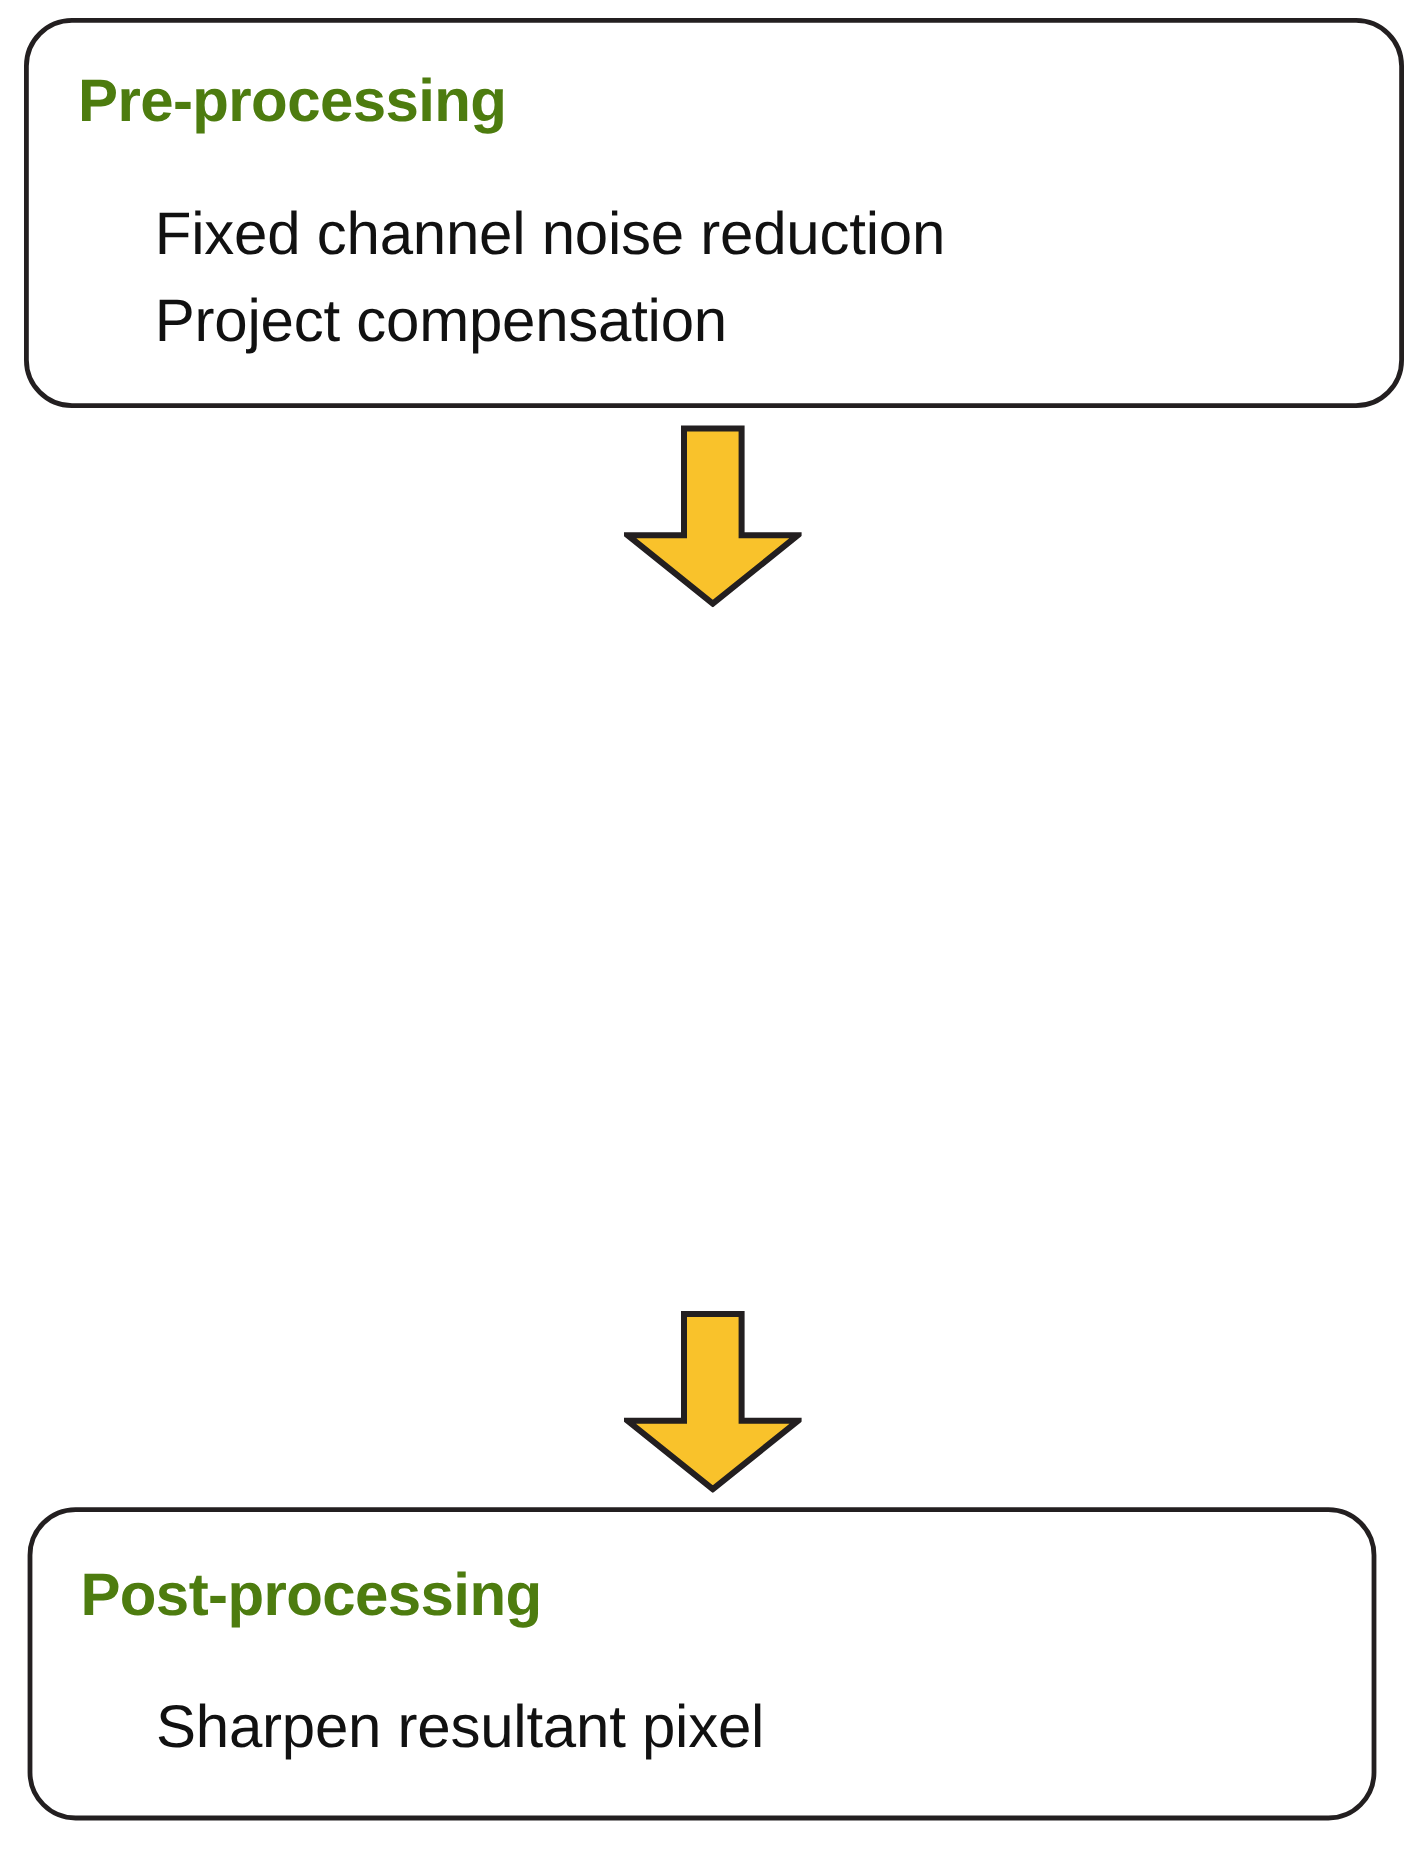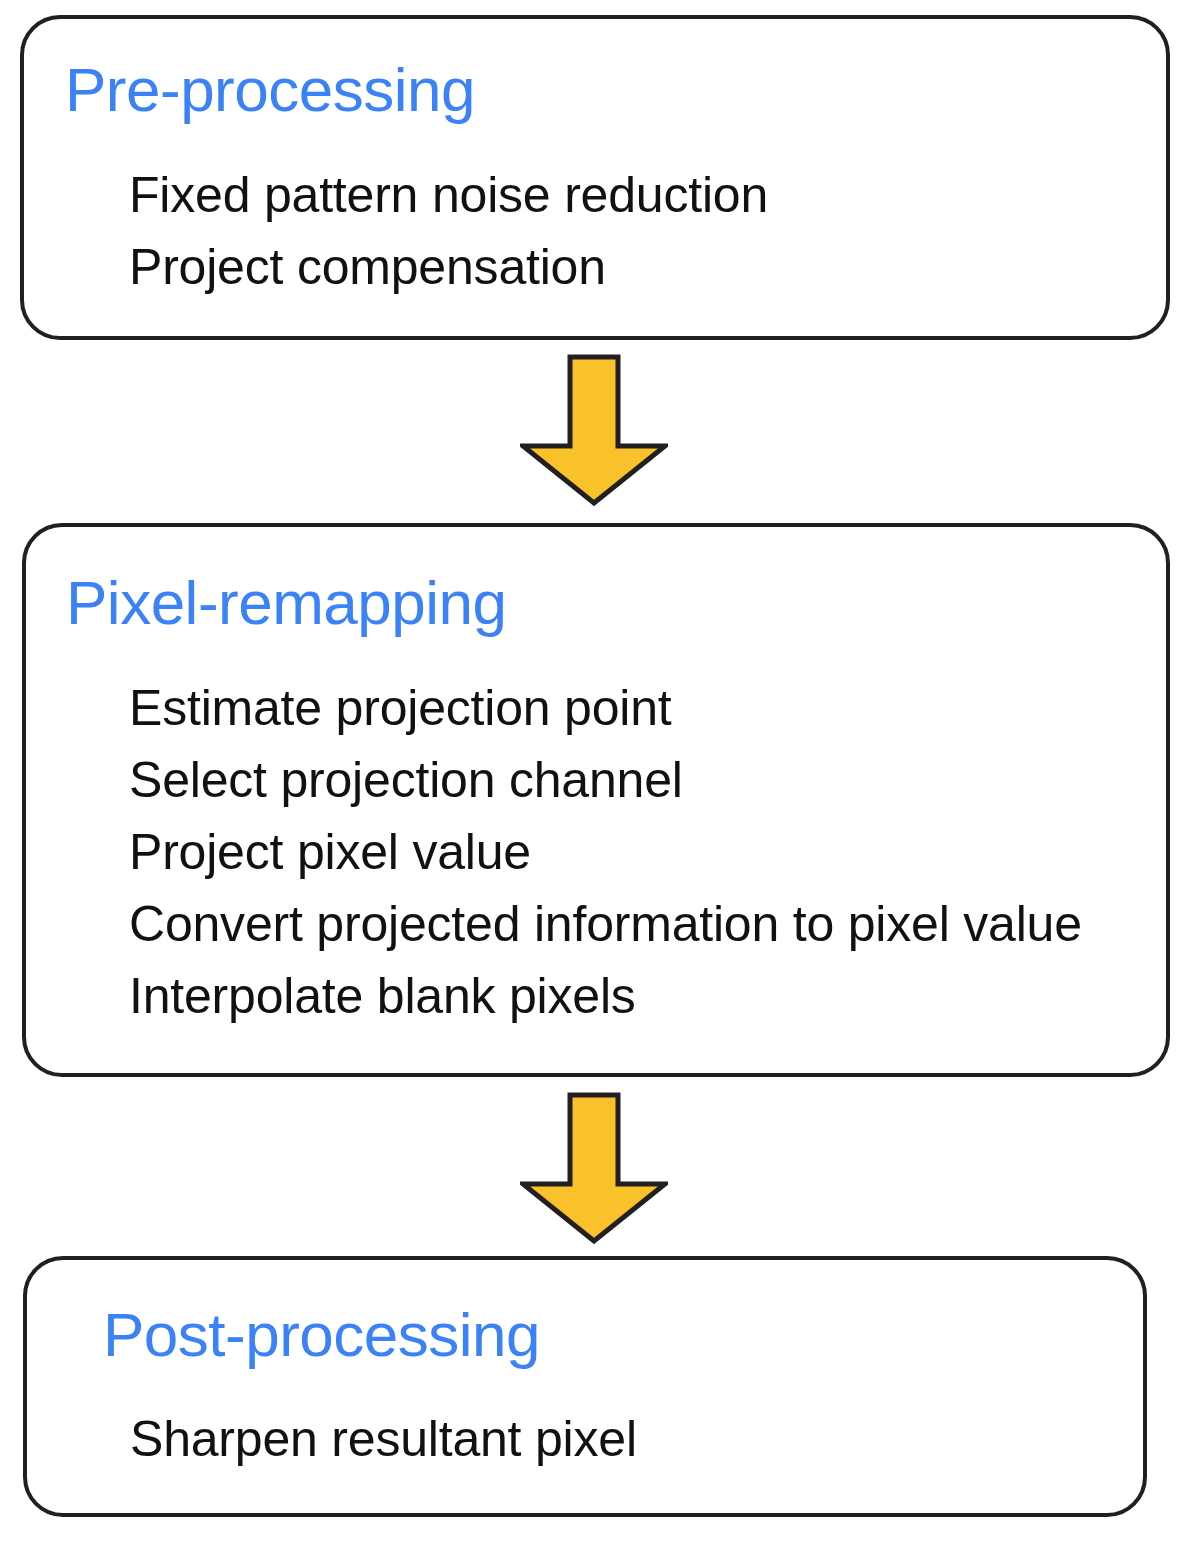--- a/index.html
+++ b/index.html
@@ -26,25 +26,25 @@
   .node {
     position: absolute;
     box-sizing: border-box;
     background: #ffffff;
     border: 4px solid #231f20;
     border-radius: 40px;
   }
 
   .node-title {
     position: absolute;
-    font-size: 62px;
+    font-size: 50px;
     line-height: 1;
-    font-weight: 400;
+    font-weight: 700;
     letter-spacing: -0.5px;
-    color: #3b82f6;
+    color: #4d7c0f;
     white-space: nowrap;
   }
 
   .node-items {
     position: absolute;
     margin: 0;
     padding: 0;
     list-style: none;
   }
 
@@ -62,21 +62,21 @@
   #node-pre .node-title { left: 41px; top: 40px; }
   #node-pre .node-items { left: 105px; top: 140px; }
 
   
   #node-pixel { left: 22px;  top: 523px;  width: 1148px; height: 554px; }
   #node-pixel .node-title { left: 40px; top: 45px; }
   #node-pixel .node-items { left: 103px; top: 145px; }
 
   
   #node-post  { left: 23px;  top: 1256px; width: 1124px; height: 261px; }
-  #node-post .node-title { left: 40px; top: 44px; margin-left: 36px; }
+  #node-post .node-title { left: 40px; top: 44px; }
   #node-post .node-items { left: 103px; top: 143px; }
 
   
   .arrow {
     position: absolute;
     width: 148px;
     height: 152px;
   }
   #arrow-1 { left: 520px; top: 354px; }
   #arrow-2 { left: 520px; top: 1092px; }
@@ -84,41 +84,31 @@
   .arrow svg { display: block; width: 100%; height: 100%; }
 </style>
 </head>
 <body>
 
 <div id="canvas">
 
   <div class="node" id="node-pre">
     <div class="node-title">Pre-processing</div>
     <ul class="node-items">
-      <li class="node-item">Fixed pattern noise reduction</li>
+      <li class="node-item">Fixed channel noise reduction</li>
       <li class="node-item">Project compensation</li>
     </ul>
   </div>
 
   <div class="arrow" id="arrow-1">
     <svg viewBox="0 0 148 152" xmlns="http://www.w3.org/2000/svg">
       <polygon points="50,3 98,3 98,92 145,92 74,149 3,92 50,92" fill="#f9c22b" stroke="#231f20" stroke-width="5" stroke-linejoin="miter"></polygon>
     </svg>
   </div>
 
-  <div class="node" id="node-pixel">
-    <div class="node-title">Pixel-remapping</div>
-    <ul class="node-items">
-      <li class="node-item">Estimate projection point</li>
-      <li class="node-item">Select projection channel</li>
-      <li class="node-item">Project pixel value</li>
-      <li class="node-item">Convert projected information to pixel value</li>
-      <li class="node-item">Interpolate blank pixels</li>
-    </ul>
-  </div>
 
   <div class="arrow" id="arrow-2">
     <svg viewBox="0 0 148 152" xmlns="http://www.w3.org/2000/svg">
       <polygon points="50,3 98,3 98,92 145,92 74,149 3,92 50,92" fill="#f9c22b" stroke="#231f20" stroke-width="5" stroke-linejoin="miter"></polygon>
     </svg>
   </div>
 
   <div class="node" id="node-post">
     <div class="node-title">Post-processing</div>
     <ul class="node-items">

